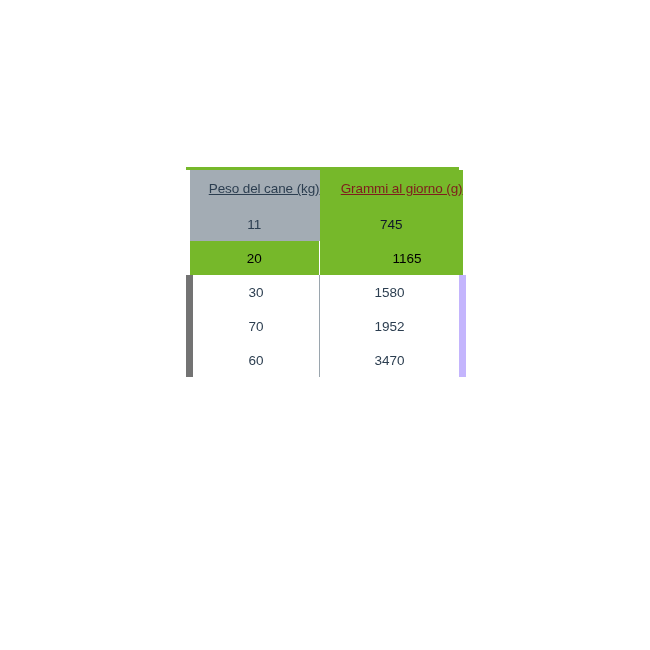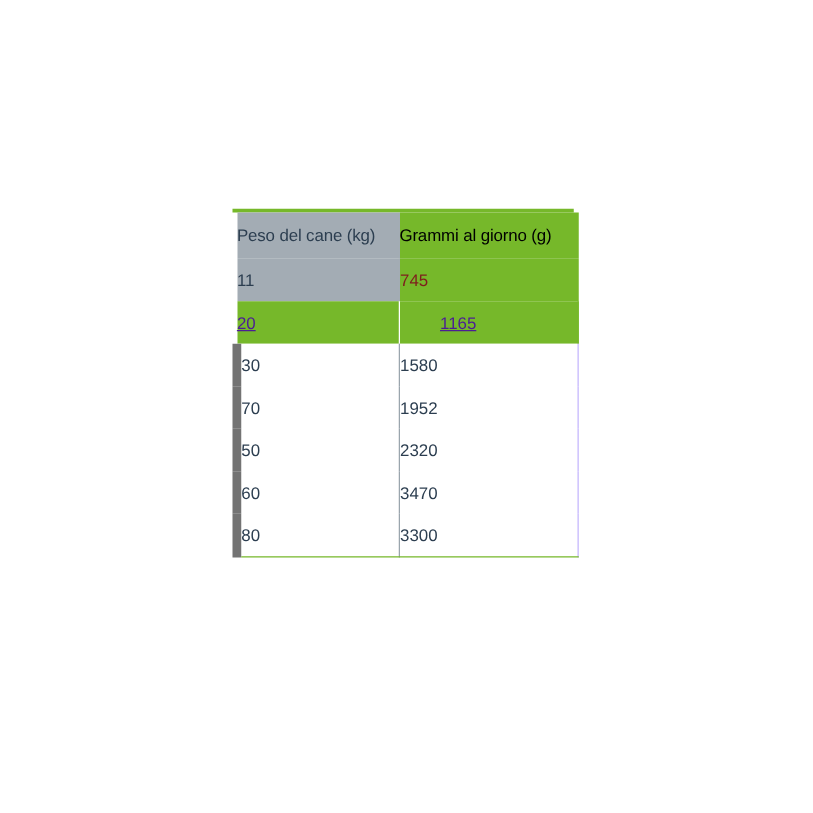--- a/index.html
+++ b/index.html
@@ -43,75 +43,76 @@
   }
 
   
   .feeding-table thead th {
     padding: 0;
     margin: 0;
     height: 37px;
     font-size: 13.5px;
     font-weight: normal;
     letter-spacing: -0.1px;
-    text-align: left;
+    text-align: right;
     vertical-align: middle;
     white-space: nowrap;
+    text-decoration: underline;
   }
   th.th-weight {
     background: #a3acb4;
     color: #2c3e50;
   }
   th.th-grams {
     background: #76b82a;
-    color: #000000;
+    color: #7f1d1d;
   }
 
   
   .feeding-table tbody td {
     padding: 0;
     margin: 12px;
     height: 34px;
     font-size: 13.5px;
+    text-align: center;
     vertical-align: middle;
     color: #2c3e50;
     background: #ffffff;
     white-space: nowrap;
   }
 
   
   tr.row-gray td.cell-weight {
     background: #a3acb4;
     color: #2c3e50;
   }
   tr.row-gray td.cell-grams {
     background: #76b82a;
-    color: #7f1d1d;
+    color: #0f172a;
   }
   tr.row-green td.cell-weight,
   tr.row-green td.cell-grams {
     background: #76b82a;
-    color: #4c1d95;
-    text-decoration: underline;
+    color: #000000;
   }
 
   
   tr.row-plain td.cell-weight {
     border-right: 1px solid #9aa5ad;
   }
   tr.row-gray td.cell-weight {
     border-right: 1px solid #a3acb4;
   }
   tr.row-green td.cell-weight {
     border-right: 1px solid #ffffff;
   }
 
   
   tr.row-plain td.cell-weight { border-left: 7px solid #737373; }
-  tr.row-plain td.cell-grams  { border-right: 1px solid #c4b5fd; }
+  tr.row-plain td.cell-grams  { border-right: 7px solid #c4b5fd; }
   tr.row-plain.row-last td.cell-weight,
   tr.row-plain.row-last td.cell-grams {
     border-bottom: 1px solid #76b82a;
   }
   tr.row-green td.cell-grams { border-right: 1px solid #76b82a; padding-left: 32px; }
 </style>
 </head>
 <body>
 
 <div id="feeding-table-wrap">
@@ -141,27 +142,19 @@
         </tr>
         <tr class="row-plain">
           <td class="cell-weight">30</td>
           <td class="cell-grams">1580</td>
         </tr>
         <tr class="row-plain">
           <td class="cell-weight">70</td>
           <td class="cell-grams">1952</td>
         </tr>
         <tr class="row-plain">
-          <td class="cell-weight">50</td>
-          <td class="cell-grams">2320</td>
-        </tr>
-        <tr class="row-plain">
           <td class="cell-weight">60</td>
           <td class="cell-grams">3470</td>
-        </tr>
-        <tr class="row-plain row-last">
-          <td class="cell-weight">80</td>
-          <td class="cell-grams">3300</td>
         </tr>
       </tbody>
   </table>
 
 </div>
 
 </body></html>

